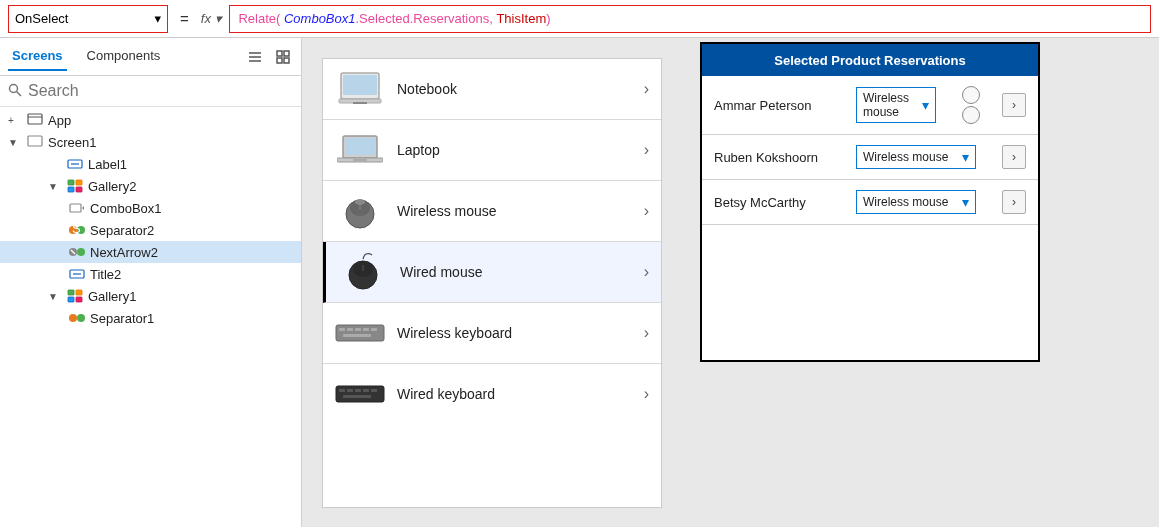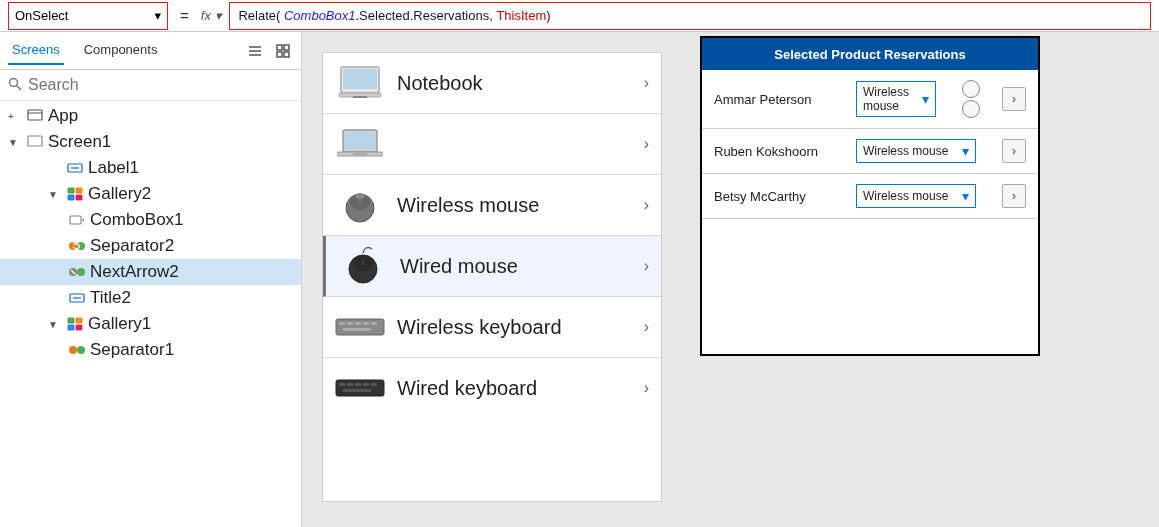--- a/index.html
+++ b/index.html
@@ -1,34 +1,34 @@
 <!DOCTYPE html>
 <html><head>
   <meta charset="utf-8">
   <style>
     * { box-sizing: border-box; margin: 0; padding: 0; font-family: 'Segoe UI', Arial, sans-serif; font-size: 13px; }
     body { background: #f0f0f0; width: 1159px; height: 527px; overflow: hidden; display: flex; flex-direction: column; }
 
     
     .formula-bar {
       display: flex; align-items: center; background: #fff; border-bottom: 1px solid #ccc;
-      padding: 4px 8px; gap: 8px; height: 32px; flex-shrink: 0;
+      padding: 4px 8px; gap: 8px; height: 38px; flex-shrink: 0;
     }
     .formula-property-select {
       border: 1.5px solid #e01e1e; padding: 2px 6px; width: 160px; height: 28px;
       display: flex; align-items: center; justify-content: space-between; cursor: pointer;
     }
     .formula-property-select span { color: #000; font-size: 13px; }
     .formula-equals { color: #333; font-size: 15px; padding: 0 4px; }
     .formula-fx { display: flex; align-items: center; gap: 4px; color: #555; font-style: italic; font-size: 14px; text-align: center; }
     .formula-input {
       border: 1.5px solid #e01e1e; padding: 2px 8px; flex: 1; height: 28px;
       font-size: 13px; display: flex; align-items: center;
     }
-    .f-black { color: #0f172a; }
+    .f-black { color: #ec4899; }
     .f-blue { color: #1a1aff; }
     .f-italic { font-style: italic; }
     .f-red { color: #c00; }
 
     
     .main-layout {
       display: flex; flex: 1; overflow: hidden;
     }
 
     
@@ -37,39 +37,39 @@
       display: flex; flex-direction: column; flex-shrink: 0;
     }
     .panel-tabs {
       display: flex; align-items: center; border-bottom: 1px solid #d0d0d0;
       padding: 0 8px; height: 38px; gap: 16px;
     }
     .panel-tab {
       padding: 6px 4px; cursor: pointer; font-size: 13px; color: #333;
       border-bottom: 2px solid transparent;
     }
-    .panel-tab.active { border-bottom: 2px solid #0078d4; color: #0078d4; font-weight: 400; }
+    .panel-tab.active { border-bottom: 2px solid #0078d4; color: #0078d4; font-weight: 700; }
     .panel-tab-icons { display: flex; gap: 8px; margin-left: auto; }
     .tab-icon { width: 20px; height: 20px; cursor: pointer; display: flex; align-items: center; justify-content: center; color: #555; }
 
     .search-box {
       display: flex; align-items: center; padding: 6px 8px; border-bottom: 1px solid #e0e0e0; gap: 6px;
     }
     .search-icon { color: #777; font-size: 14px; }
     .search-input { border: none; outline: none; flex: 1; font-size: 16px; color: #555; background: transparent; }
 
     .tree-container { flex: 1; overflow-y: auto; padding: 2px 0; }
     .tree-item {
       display: flex; align-items: center; padding: 3px 8px; cursor: pointer;
       gap: 4px; color: #222; white-space: nowrap;
     }
     .tree-item.selected { background: #d0e4f7; }
     .tree-arrow { width: 14px; font-size: 10px; color: #555; flex-shrink: 0; }
     .tree-icon { width: 18px; height: 16px; flex-shrink: 0; display: flex; align-items: center; justify-content: center; }
-    .tree-label { font-size: 17px; }
+    .tree-label { font-size: 13px; }
 
     
     .indent-0 { padding-left: 8px; }
     .indent-2 { padding-left: 48px; }
     .indent-3 { padding-left: 50px; }
 
     
     .canvas-area {
       flex: 1; background: #e8e8e8; display: flex; align-items: flex-start;
       justify-content: flex-start; padding: 20px; position: relative; overflow: hidden;
@@ -78,21 +78,21 @@
     
     .product-list-panel {
       background: #fff; width: 340px; border: 1px solid #ccc; height: 450px; overflow: hidden;
     }
     .product-item {
       display: flex; align-items: center; padding: 10px 12px; border-bottom: 1px solid #d8d8d8;
       gap: 12px; background: #fff;
     }
     .product-item:last-child { border-bottom: none; }
     .product-img { width: 50px; height: 40px; display: flex; align-items: center; justify-content: center; flex-shrink: 0; }
-    .product-name { flex: 1; font-size: 20px; color: #222; }
+    .product-name { flex: 1; font-size: 14px; color: #222; }
     .product-arrow { color: #666; font-size: 16px; margin-left: auto; }
     
 
     
     .reservations-panel {
       background: #fff; width: 340px; margin-left: 8px; border: 2px solid #000000; height: 320px;
       position: absolute; left: 390px; top: 4px;
     }
     .res-header {
       background: #0050a0; color: #fff; text-align: center; padding: 8px 12px;
@@ -322,37 +322,38 @@
 
       <div class="product-item">
         <div class="product-img">
           <svg width="46" height="36" viewBox="0 0 46 36">
             <rect x="6" y="4" width="34" height="22" rx="2" fill="#d0d0d0" stroke="#999" stroke-width="1.5"></rect>
             <rect x="8" y="6" width="30" height="17" rx="1" fill="#b8d4e8"></rect>
             <rect x="0" y="26" width="46" height="4" rx="1" fill="#c8c8c8" stroke="#999" stroke-width="1"></rect>
             <rect x="16" y="27" width="14" height="2" rx="1" fill="#aaa"></rect>
           </svg>
         </div>
+        <span class="product-name">Laptop</span>
         <span class="product-arrow">›</span>
       </div>
 
       <div class="product-item">
         <div class="product-img">
           <svg width="46" height="38" viewBox="0 0 46 38">
             <ellipse cx="23" cy="22" rx="14" ry="14" fill="#777" stroke="#555" stroke-width="1"></ellipse>
             <ellipse cx="23" cy="16" rx="10" ry="8" fill="#666"></ellipse>
             <line x1="23" y1="12" x2="23" y2="18" stroke="#888" stroke-width="1"></line>
             <ellipse cx="23" cy="10" rx="5" ry="3" fill="#888"></ellipse>
           </svg>
         </div>
         <span class="product-name">Wireless mouse</span>
         <span class="product-arrow">›</span>
       </div>
 
-      <div class="product-item highlight" style="background:#f0f4ff; border-left: 3px solid #737373;">
+      <div class="product-item highlight" style="background:#f0f4ff; border-left: 3px solid #000000;">
         <div class="product-img">
           <svg width="46" height="38" viewBox="0 0 46 38">
             <ellipse cx="23" cy="22" rx="14" ry="14" fill="#333" stroke="#222" stroke-width="1"></ellipse>
             <ellipse cx="23" cy="16" rx="10" ry="8" fill="#2a2a2a"></ellipse>
             <line x1="23" y1="12" x2="23" y2="18" stroke="#555" stroke-width="1"></line>
             <path d="M23 6 Q24 2 26 1 Q30 0 32 2" fill="none" stroke="#444" stroke-width="1.2"></path>
           </svg>
         </div>
         <span class="product-name">Wired mouse</span>
         <span class="product-arrow">›</span>

